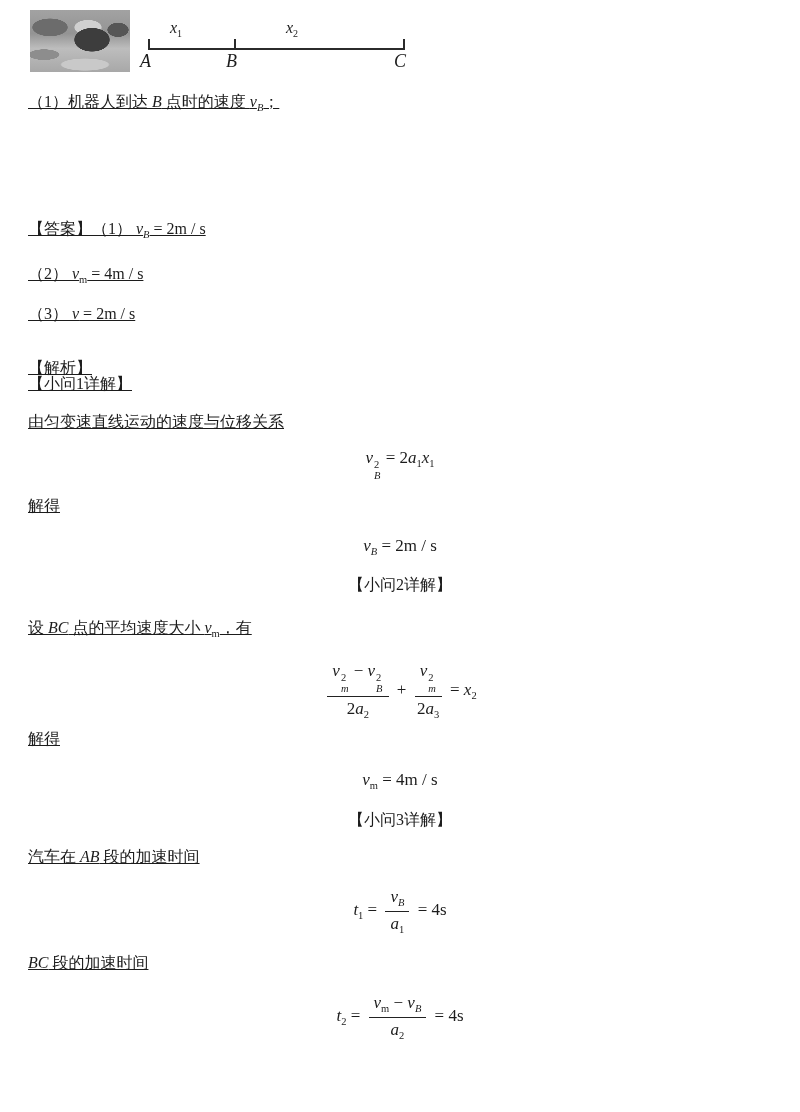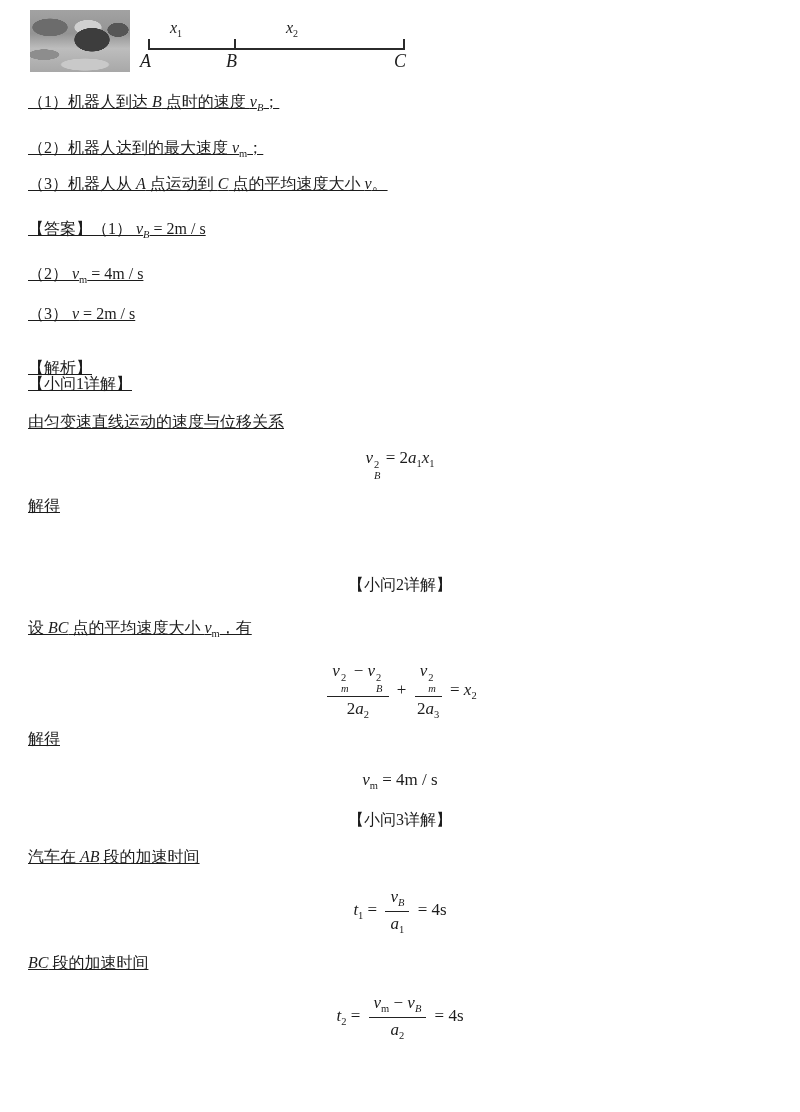--- a/index.html
+++ b/index.html
@@ -71,36 +71,35 @@
     <div class="tick tick-b"></div>
     <div class="tick tick-c"></div>
     <div class="dlabel dx1"><span>x</span><span class="subr">1</span></div>
     <div class="dlabel dx2"><span>x</span><span class="subr">2</span></div>
     <div class="dpoint pa">A</div>
     <div class="dpoint pb">B</div>
     <div class="dpoint pc">C</div>
   </div>
 
   <div class="line left" style="top:92px"><span class="c">（1）机器人到达 </span><span class="i">B</span><span class="c"> 点时的速度 </span><span class="i">v</span><span class="sub">B</span><span class="c">；</span></div>
-  <div class="line left" style="top:138px"><span class="c">（2）机器人达到的最大速度 </span><span class="i">v</span><span class="subr">m</span><span class="c">；</span></div>
-  <div class="line left" style="top:174px"><span class="c">（3）机器人从 </span><span class="i">A</span><span class="c"> 点运动到 </span><span class="i">C</span><span class="c"> 点的平均速度大小 </span><span class="i">v</span><span class="c">。</span></div>
 
   <div class="line left" style="top:219px"><span class="c">【答案】（1） </span><span class="i">v</span><span class="sub">B</span><span class="r"> = 2m / s</span></div>
   <div class="line left" style="top:264px"><span class="c">（2） </span><span class="i">v</span><span class="subr">m</span><span class="r"> = 4m / s</span></div>
   <div class="line left" style="top:304px"><span class="c">（3） </span><span class="i">v</span><span class="r"> = 2m / s</span></div>
 
   <div class="line left" style="top:358px">【解析】</div>
   <div class="line left" style="top:374px">【小问1详解】</div>
   <div class="line left" style="top:412px">由匀变速直线运动的速度与位移关系</div>
 
   <div class="line center fline" style="top:447px"><span class="i">v</span><span class="ss">
         <span class="ssu">2</span>
         <span class="ssb">B</span>
       </span><span class="r"> = 2</span><span class="i">a</span><span class="subr">1</span><span class="i">x</span><span class="subr">1</span></div>
   <div class="line left" style="top:496px">解得</div>
+  <div class="line center fline" style="top:535px"><span class="i">v</span><span class="sub">B</span><span class="r"> = 2m / s</span></div>
   <div class="line center" style="top:575px">【小问2详解】</div>
 
   <div class="line left" style="top:618px"><span class="c">设 </span><span class="i">BC</span><span class="c"> 点的平均速度大小 </span><span class="i">v</span><span class="subr">m</span><span class="c">，有</span></div>
   <div class="line center fline" style="top:661px"><span class="frac">
         <span class="fnum"><span class="i">v</span><span class="ss">
             <span class="ssu">2</span>
             <span class="ssb">m</span>
           </span><span class="r"> − </span><span class="i">v</span><span class="ss">
             <span class="ssu">2</span>
             <span class="ssb">B</span>

